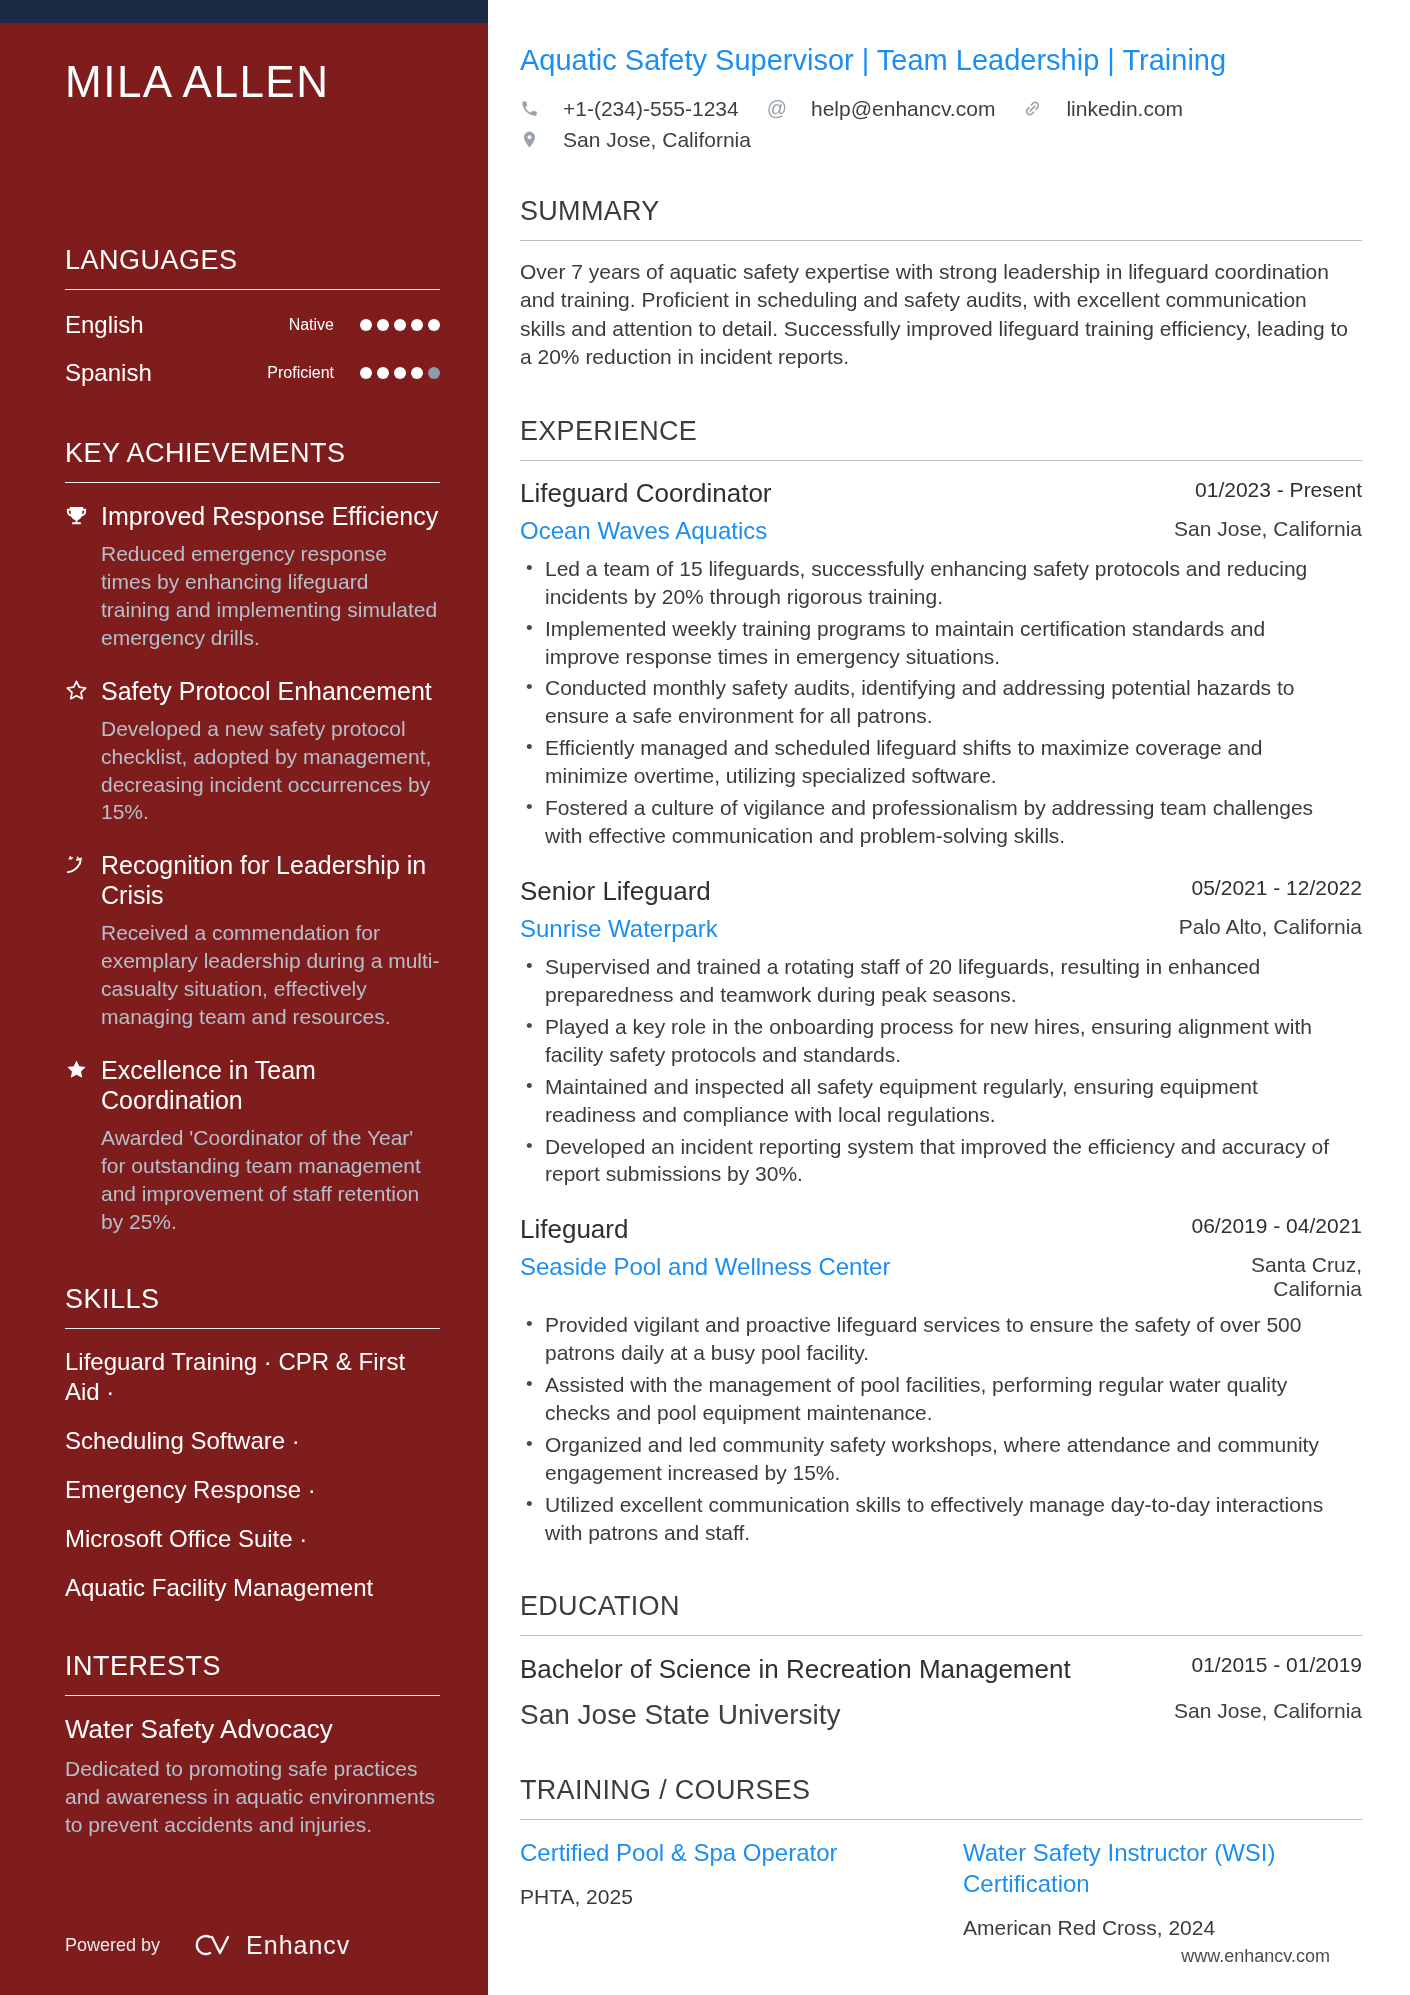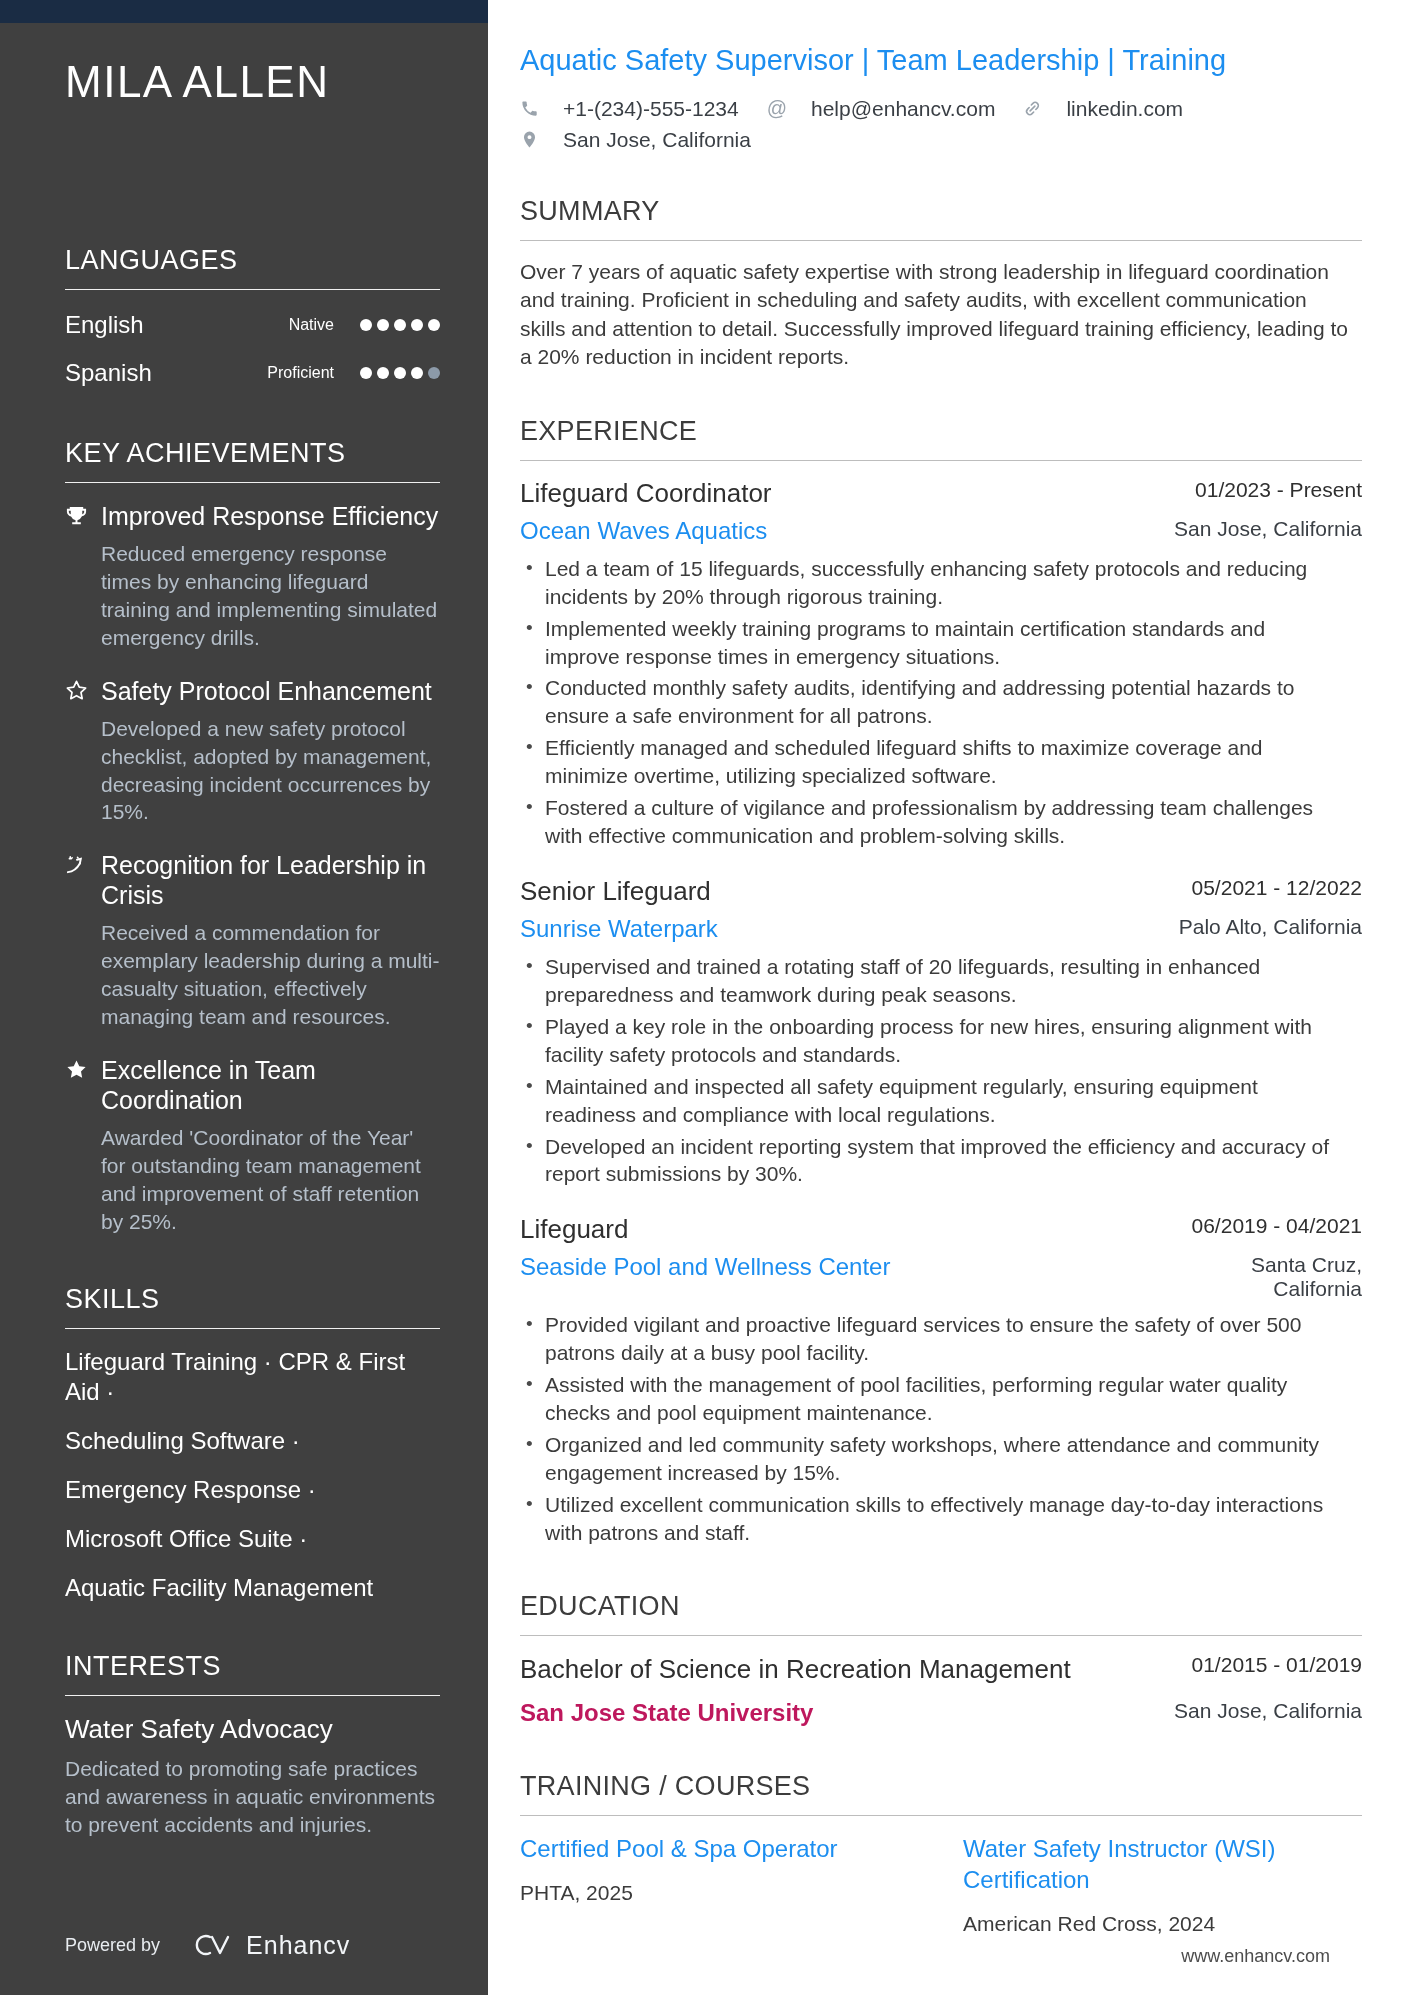--- a/index.html
+++ b/index.html
@@ -5,21 +5,21 @@
   * { box-sizing: border-box; margin: 0; padding: 0; }
   html,body { width:1410px; height:1995px; }
   body {
     font-family:"Liberation Sans", sans-serif;
     background:#ffffff; position:relative; overflow:hidden;
     color:#3d3d3d;
   }
   
   .sidebar {
     position:absolute; left:0; top:0; bottom:0; width:488px;
-    background:#404040; color:#ffffff;
+    background:#7f1d1d; color:#ffffff;
   }
   .top-band { height:23px; width:100%; background:#1a2c44; }
   .side-inner { padding:34px 48px 0 65px; }
   .person-name {
     font-size:44px; font-weight:500; letter-spacing:1.5px; color:#ffffff;
   }
   .side-section { margin-top:48px; }
   .side-section.first { margin-top:138px; }
   .side-heading {
     font-size:27px; font-weight:400; letter-spacing:0.5px; color:#ffffff;
@@ -73,21 +73,21 @@
   .job-loc { font-size:21px; color:#3a3f45; max-width:190px; text-align:right; }
   ul.bullets { list-style:none; margin-top:10px; }
   ul.bullets li {
     font-size:21px; line-height:1.33; color:#3b3b3b; padding-left:25px;
     position:relative; margin-bottom:4px; max-width:820px;
   }
   ul.bullets li::before {
     content:"•"; position:absolute; left:6px; top:0; color:#4a4a4a; font-size:19px;
   }
   .edu-degree { font-size:26px; font-weight:500; color:#2f2f2f; line-height:1.3; max-width:620px; }
-  .edu-school { font-size:24px; font-weight:700; color:#be185d; }
+  .edu-school { font-size:28px; font-weight:400; color:#404040; }
   .edu-school-row { margin-top:12px; }
   .courses { display:grid; grid-template-columns:1fr 1fr; column-gap:44px; }
   .course-title { font-size:24px; font-weight:500; color:#1c8ef0; line-height:1.3; }
   .course-org { font-size:21px; color:#3b3b3b; margin-top:17px; }
   .page-url {
     position:absolute; right:80px; bottom:28px; font-size:18px; color:#4c4c4c;
   }
 </style>
 </head>
 <body>

